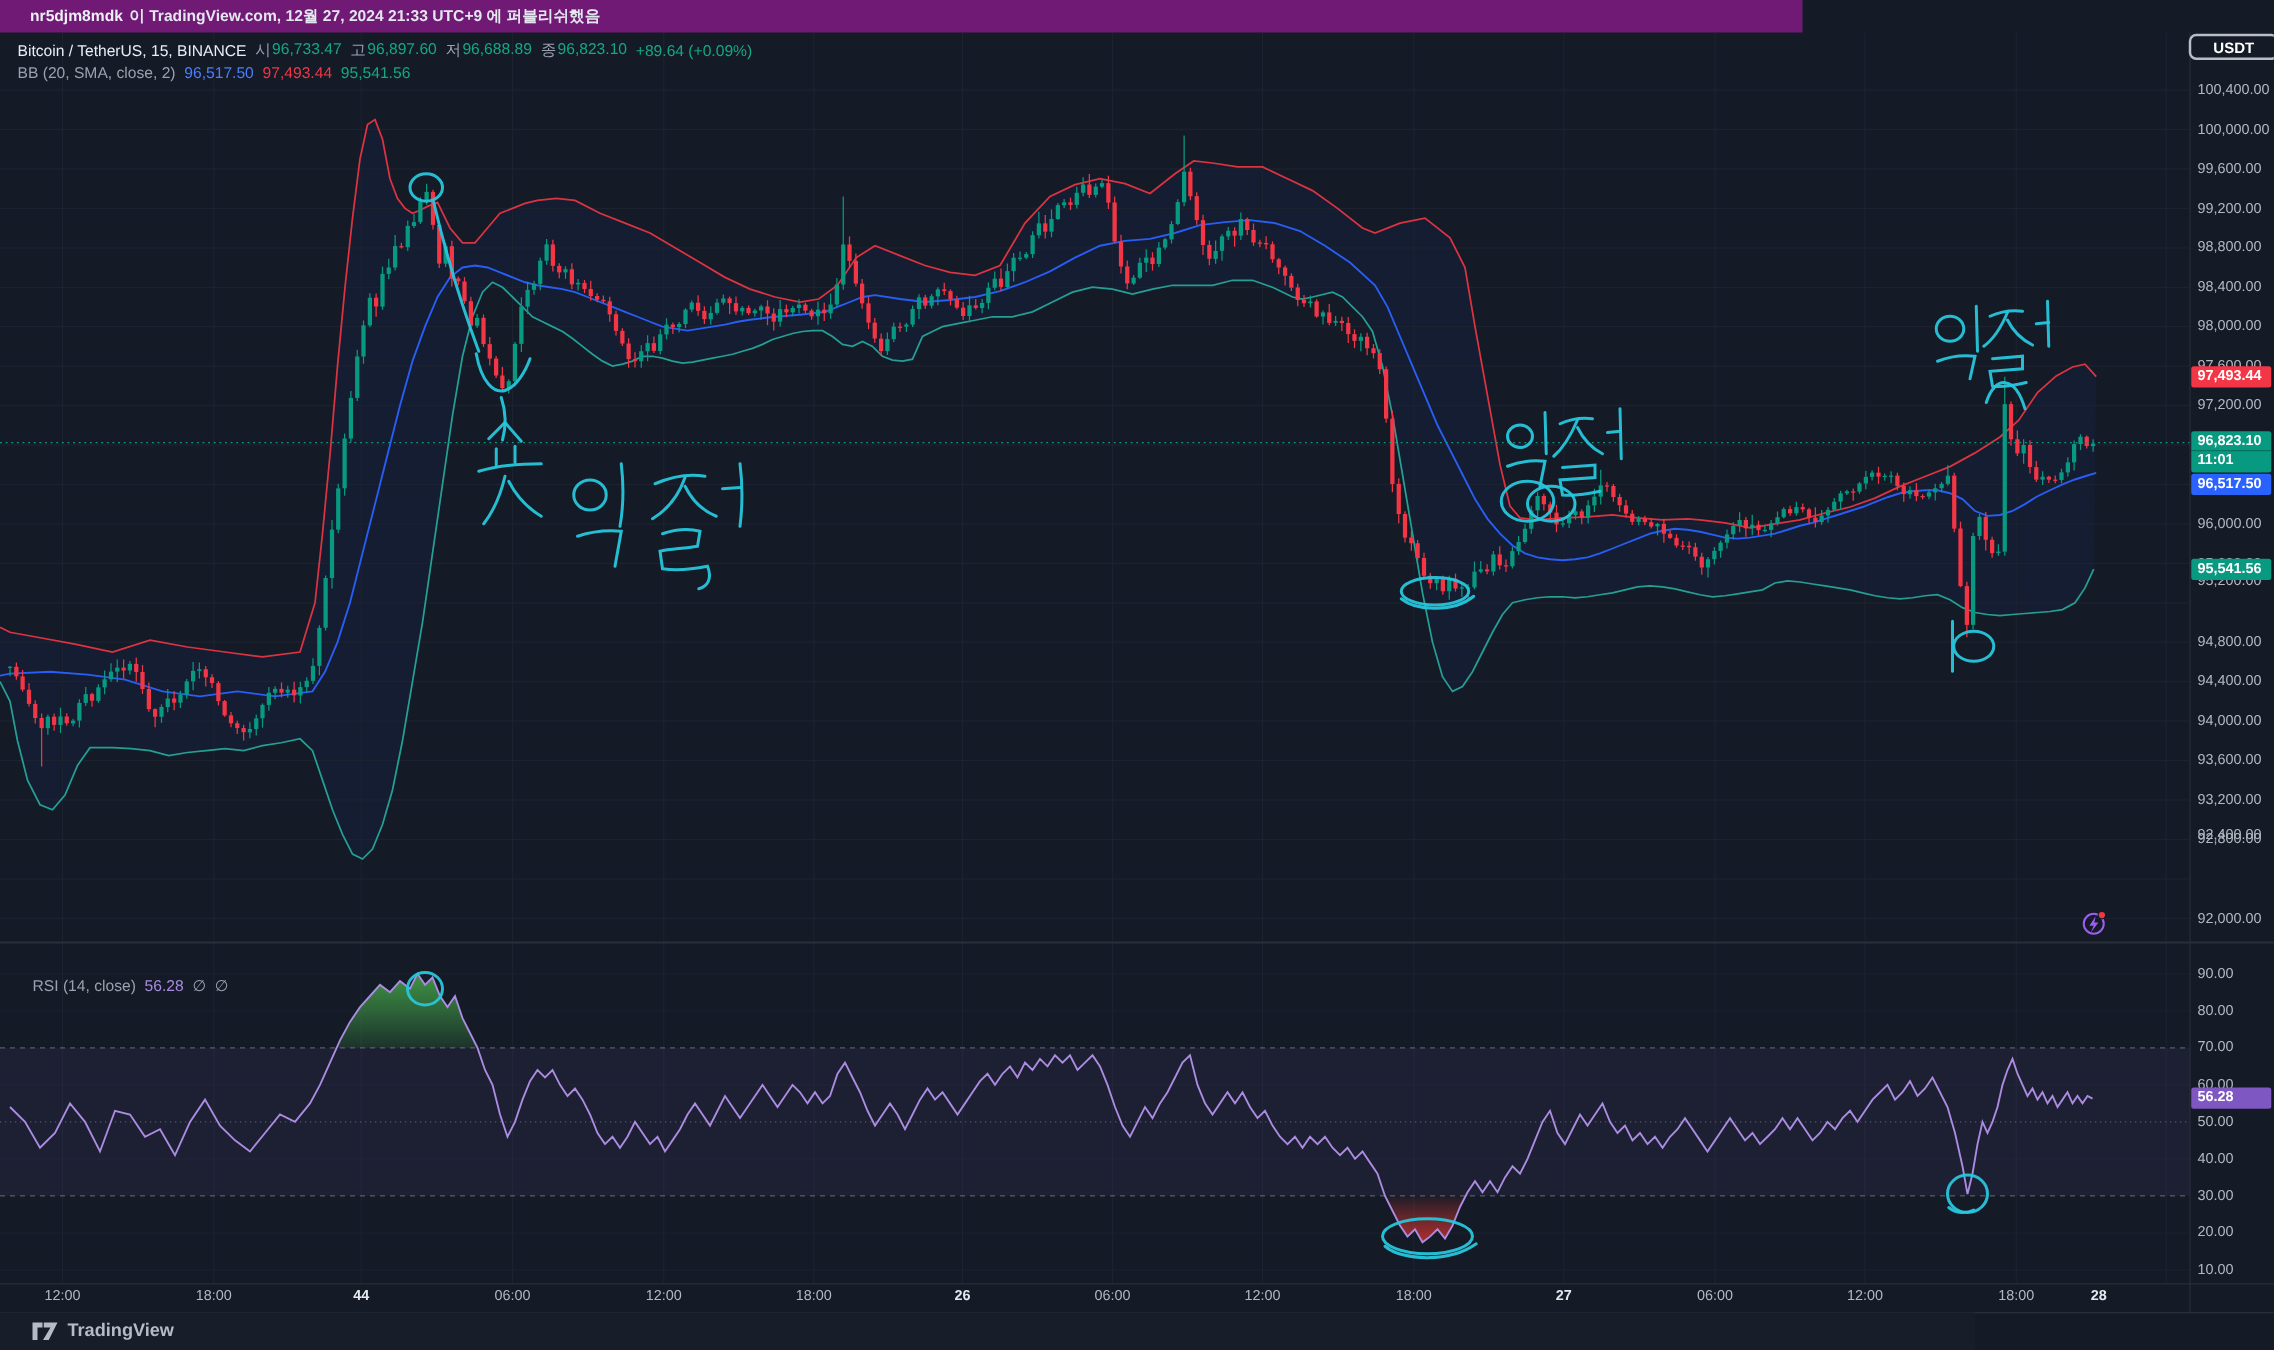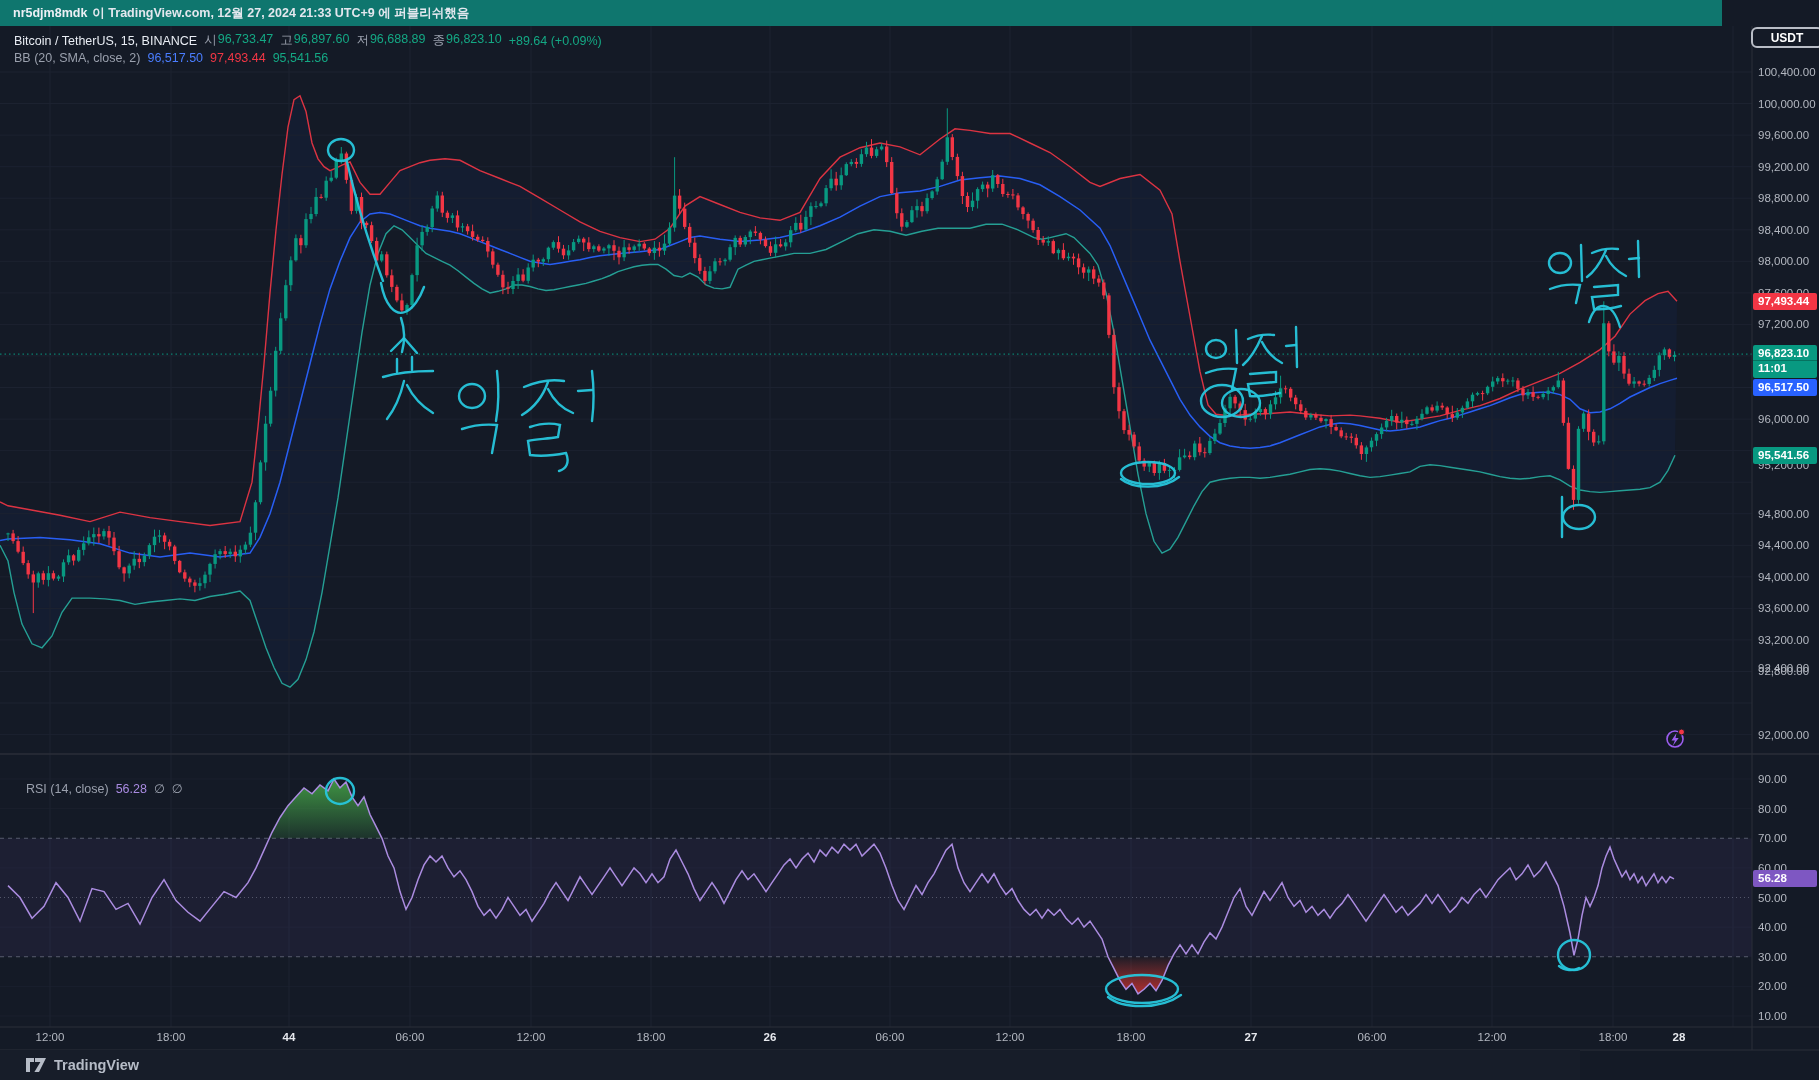--- a/index.html
+++ b/index.html
@@ -3,23 +3,23 @@
 <meta charset="utf-8">
 <style>
   html,body{margin:0;padding:0;}
   body{
     width:1819px;height:1080px;overflow:hidden;position:relative;
     background:#141a26;
     font-family:"Liberation Sans","DejaVu Sans",sans-serif;
     -webkit-font-smoothing:antialiased;
   }
   .publish-bar{
-    position:absolute;left:0;top:0;width:1722px;height:26px;
-    background:#0f766e;color:#edf0f5;font-size:12.5px;font-weight:bold;
-    line-height:26px;padding-left:13px;box-sizing:border-box;z-index:6;white-space:nowrap;
+    position:absolute;left:0;top:0;width:1442px;height:26px;
+    background:#701a75;color:#edf0f5;font-size:12.5px;font-weight:bold;
+    line-height:26px;padding-left:24px;box-sizing:border-box;z-index:6;white-space:nowrap;
   }
   .publish-bar .rest{font-weight:bold;color:#e3e7ee;margin-left:5px;}
   #chart-svg{position:absolute;left:0;top:0;z-index:1;}
   .legend{position:absolute;left:14px;top:32px;z-index:4;}
   .legend-row{height:17px;display:flex;align-items:center;gap:7px;font-size:12.5px;white-space:nowrap;}
   .pair{display:flex;gap:1px;}
   .t-white{color:#e9edf4;}
   .t-gray{color:#9aa0ad;}
   .t-up{color:#14a884;}
   .t-blue{color:#4a7dff;}

